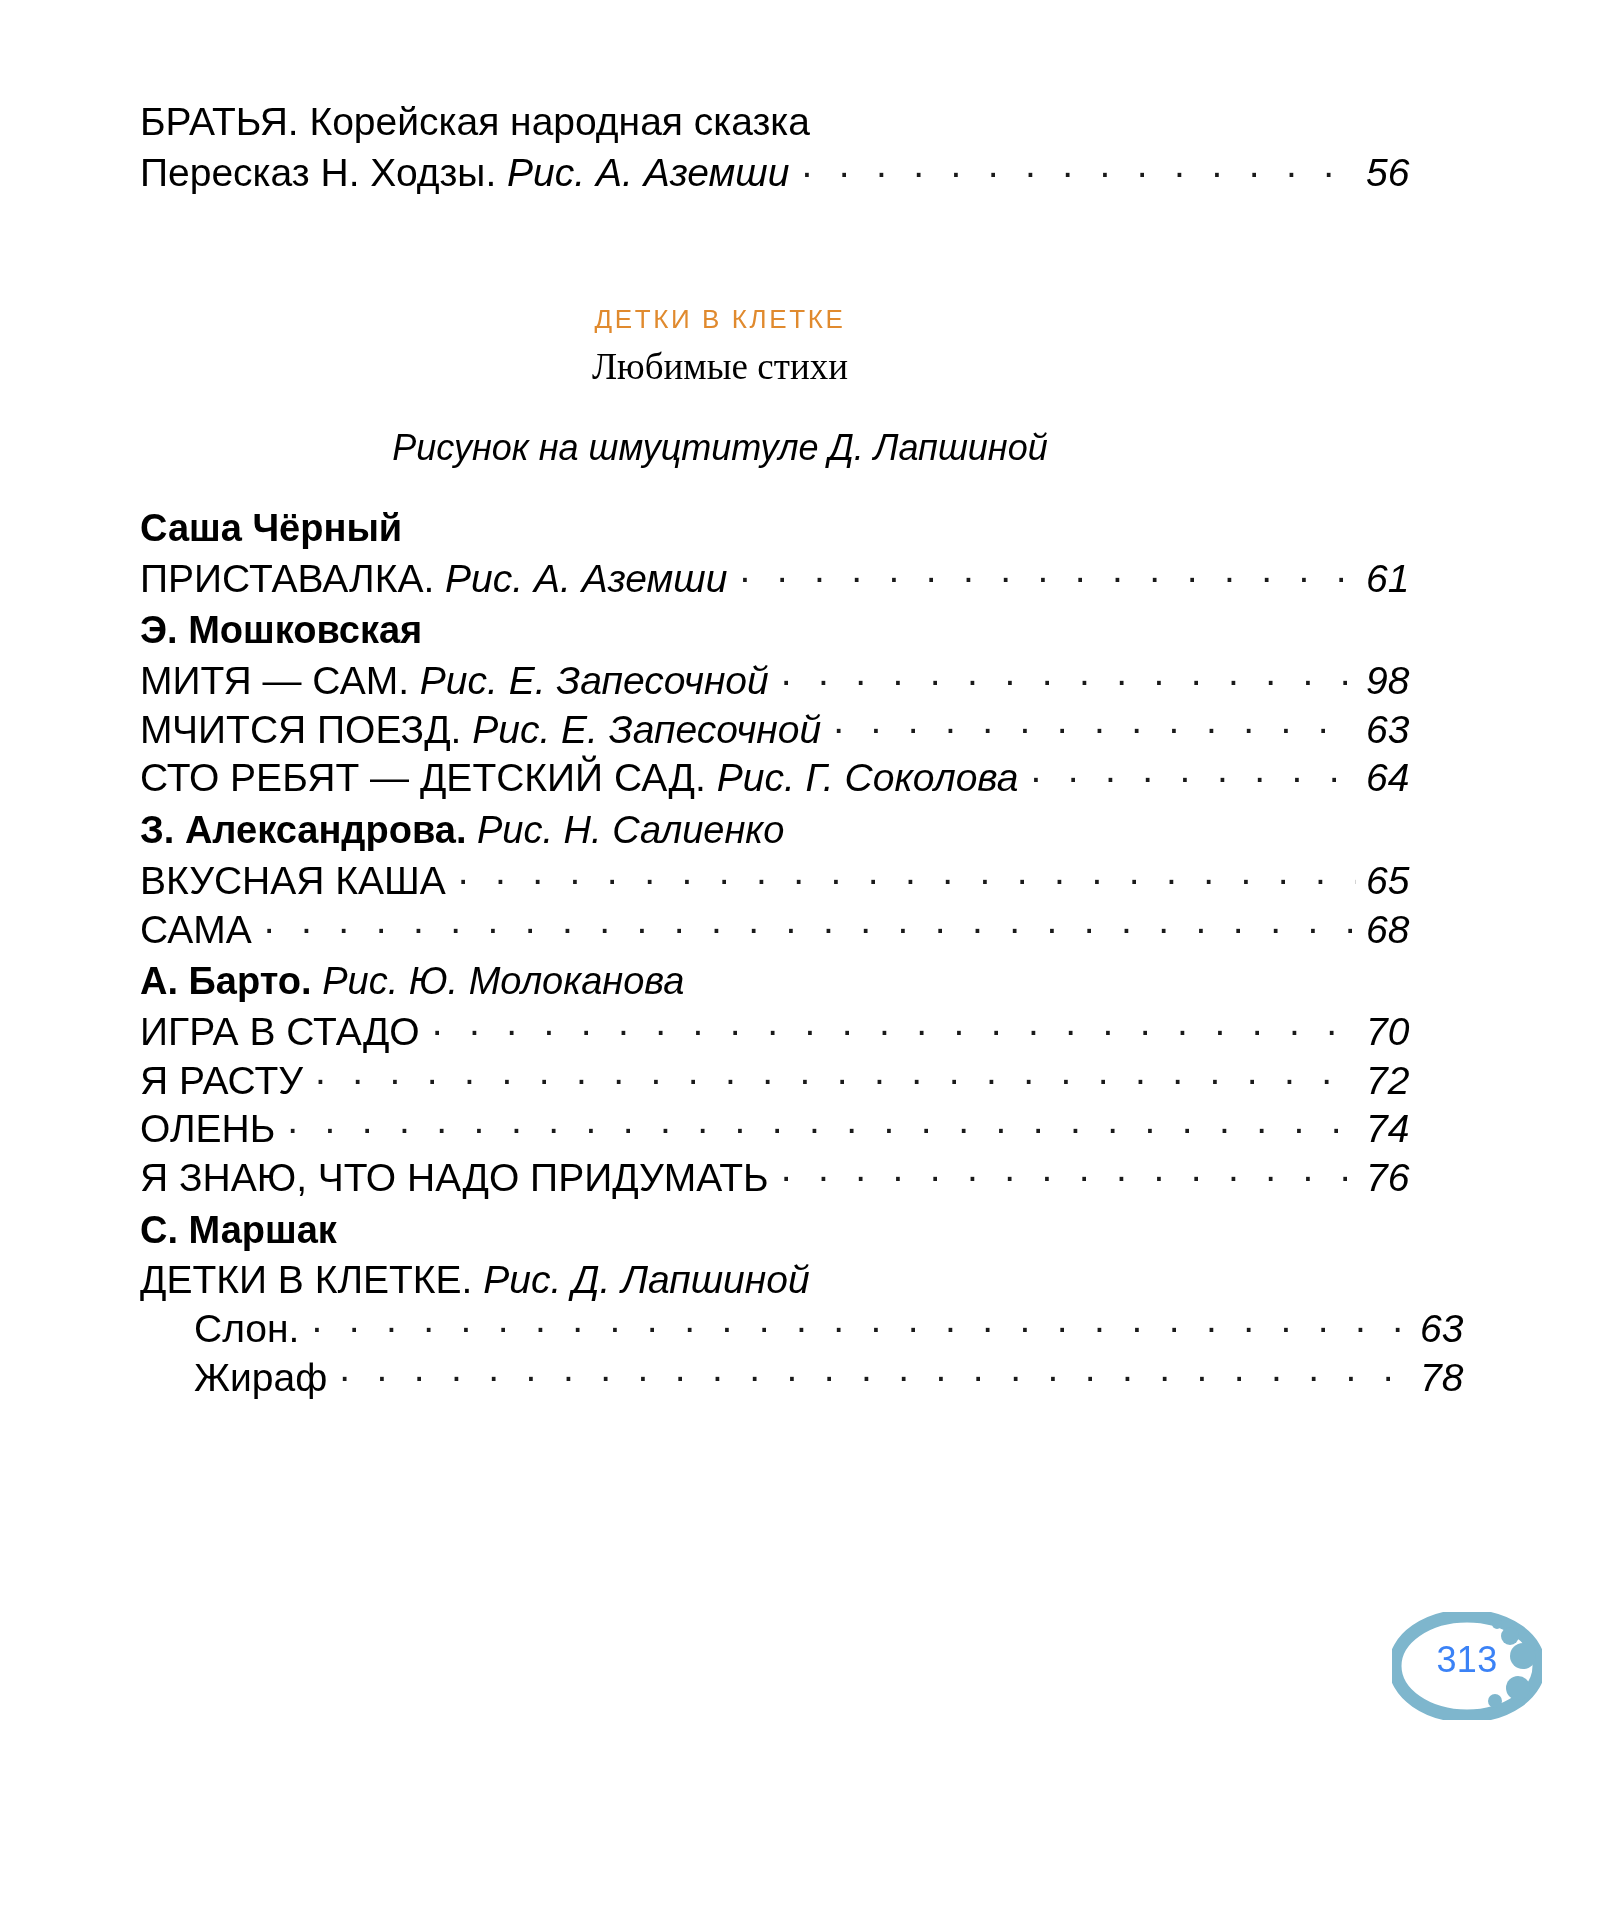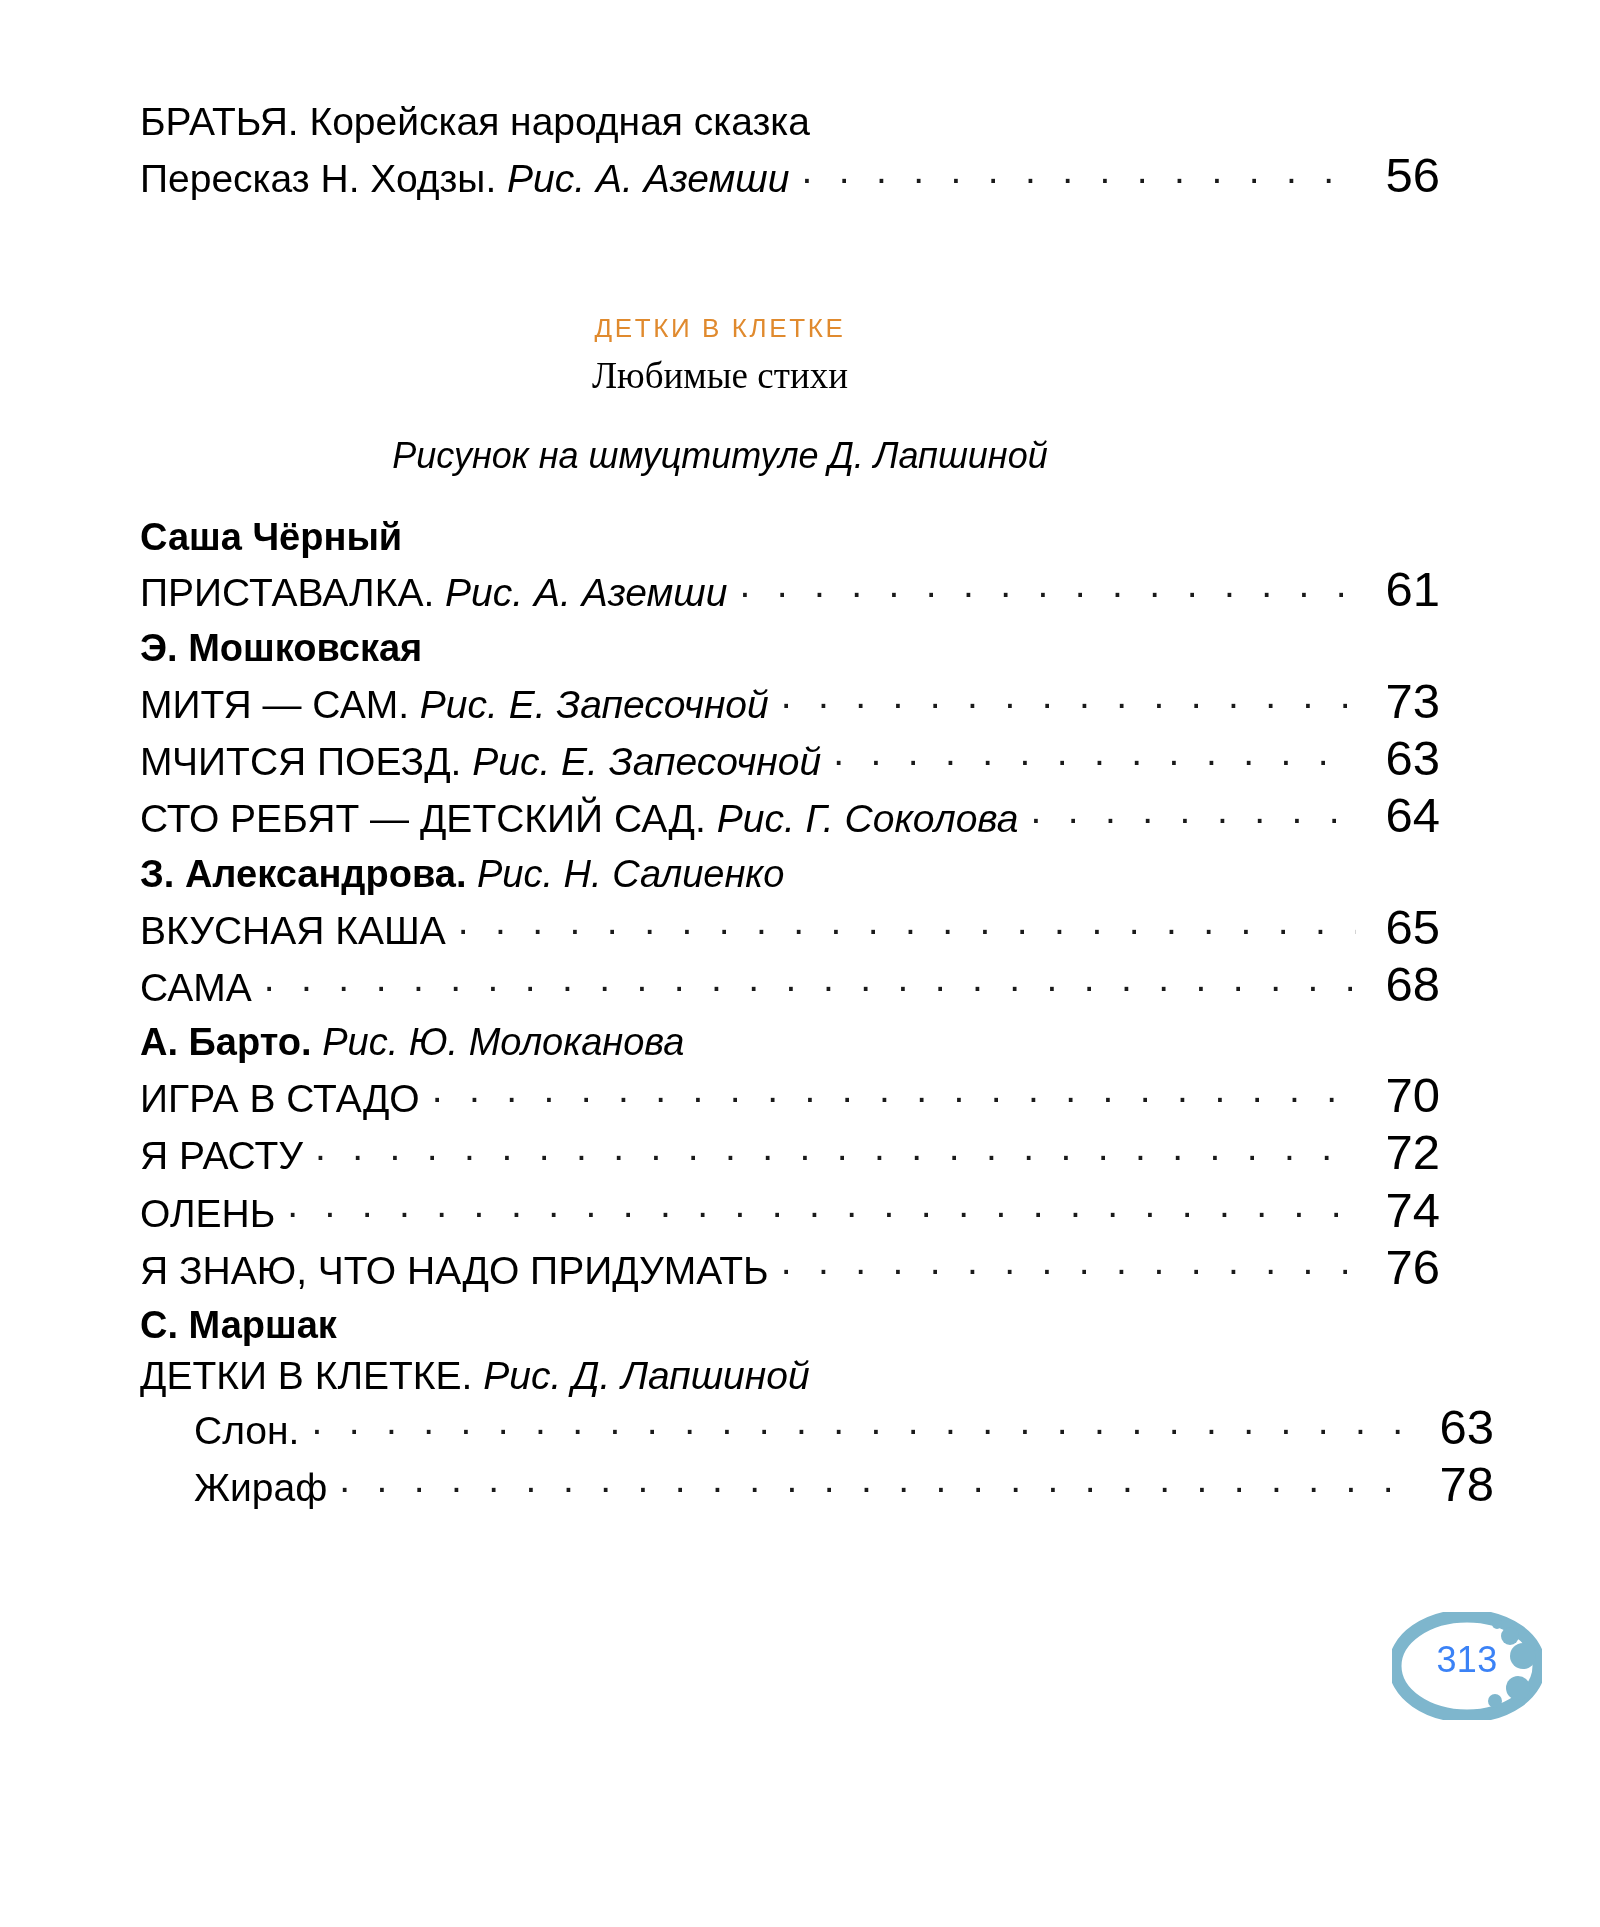--- a/index.html
+++ b/index.html
@@ -56,22 +56,23 @@
     position: absolute;
     left: 0;
     bottom: 0;
     letter-spacing: 0.20em;
     font-size: 39px;
     color: #1a1a1a;
   }
   .toc-line .pageno {
     flex: 0 0 auto;
     width: 74px;
-    text-align: right;
-    font-size: 49px;
+    text-align: left;
+    font-size: 39px;
+    font-style: italic;
   }
   .toc-line.no-leader .leader::before { content: ""; }
 
   
   .plain-line {
     font-size: 39px;
     line-height: 1.32;
     white-space: nowrap;
   }
 
@@ -181,21 +182,21 @@
             <span class="title"><span>ПРИСТАВАЛКА.</span> <span class="italic">Рис. А. Аземши</span></span>
             <span class="leader"></span>
             <span class="pageno">61</span>
           </div>
         </div>
         <div class="entry-wrap">
           <div class="author"><span>Э. Мошковская</span></div>
           <div class="toc-line">
             <span class="title"><span>МИТЯ — САМ.</span> <span class="italic">Рис. Е. Запесочной</span></span>
             <span class="leader"></span>
-            <span class="pageno">73</span>
+            <span class="pageno">98</span>
           </div>
           <div class="toc-line">
             <span class="title"><span>МЧИТСЯ ПОЕЗД.</span> <span class="italic">Рис. Е. Запесочной</span></span>
             <span class="leader"></span>
             <span class="pageno">63</span>
           </div>
           <div class="toc-line">
             <span class="title"><span>СТО РЕБЯТ — ДЕТСКИЙ САД.</span> <span class="italic">Рис. Г. Соколова</span></span>
             <span class="leader"></span>
             <span class="pageno">64</span>

